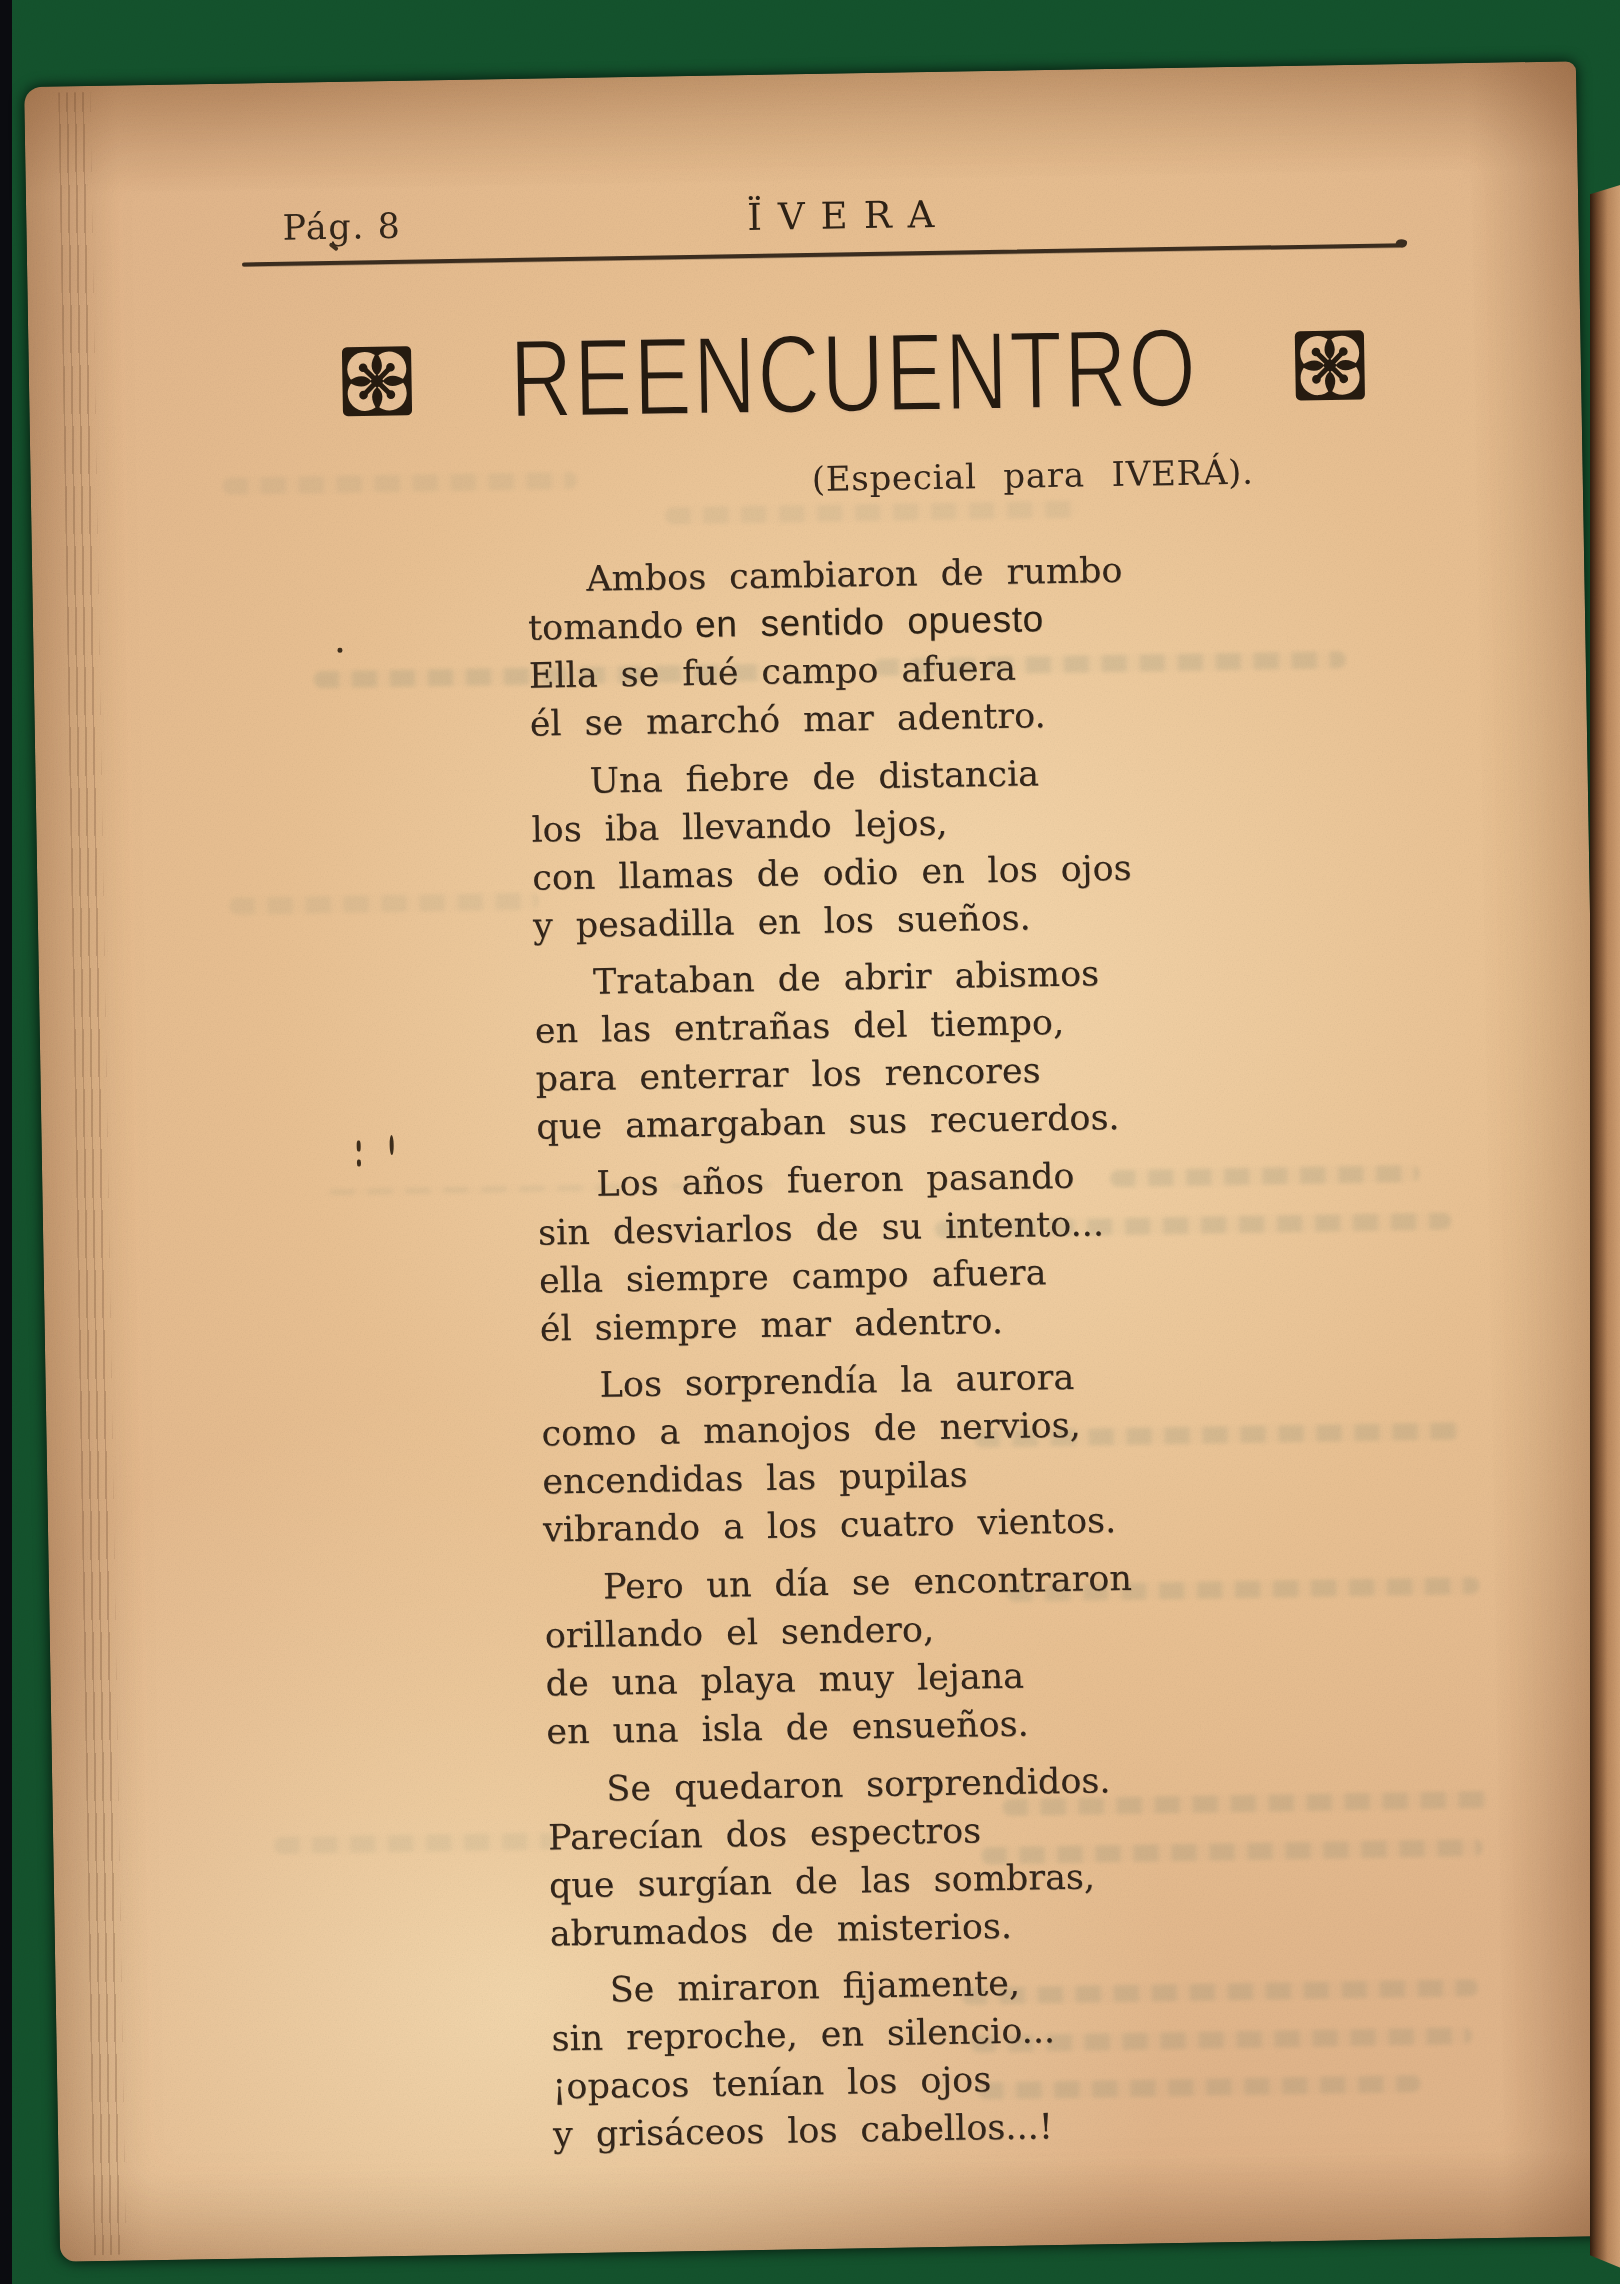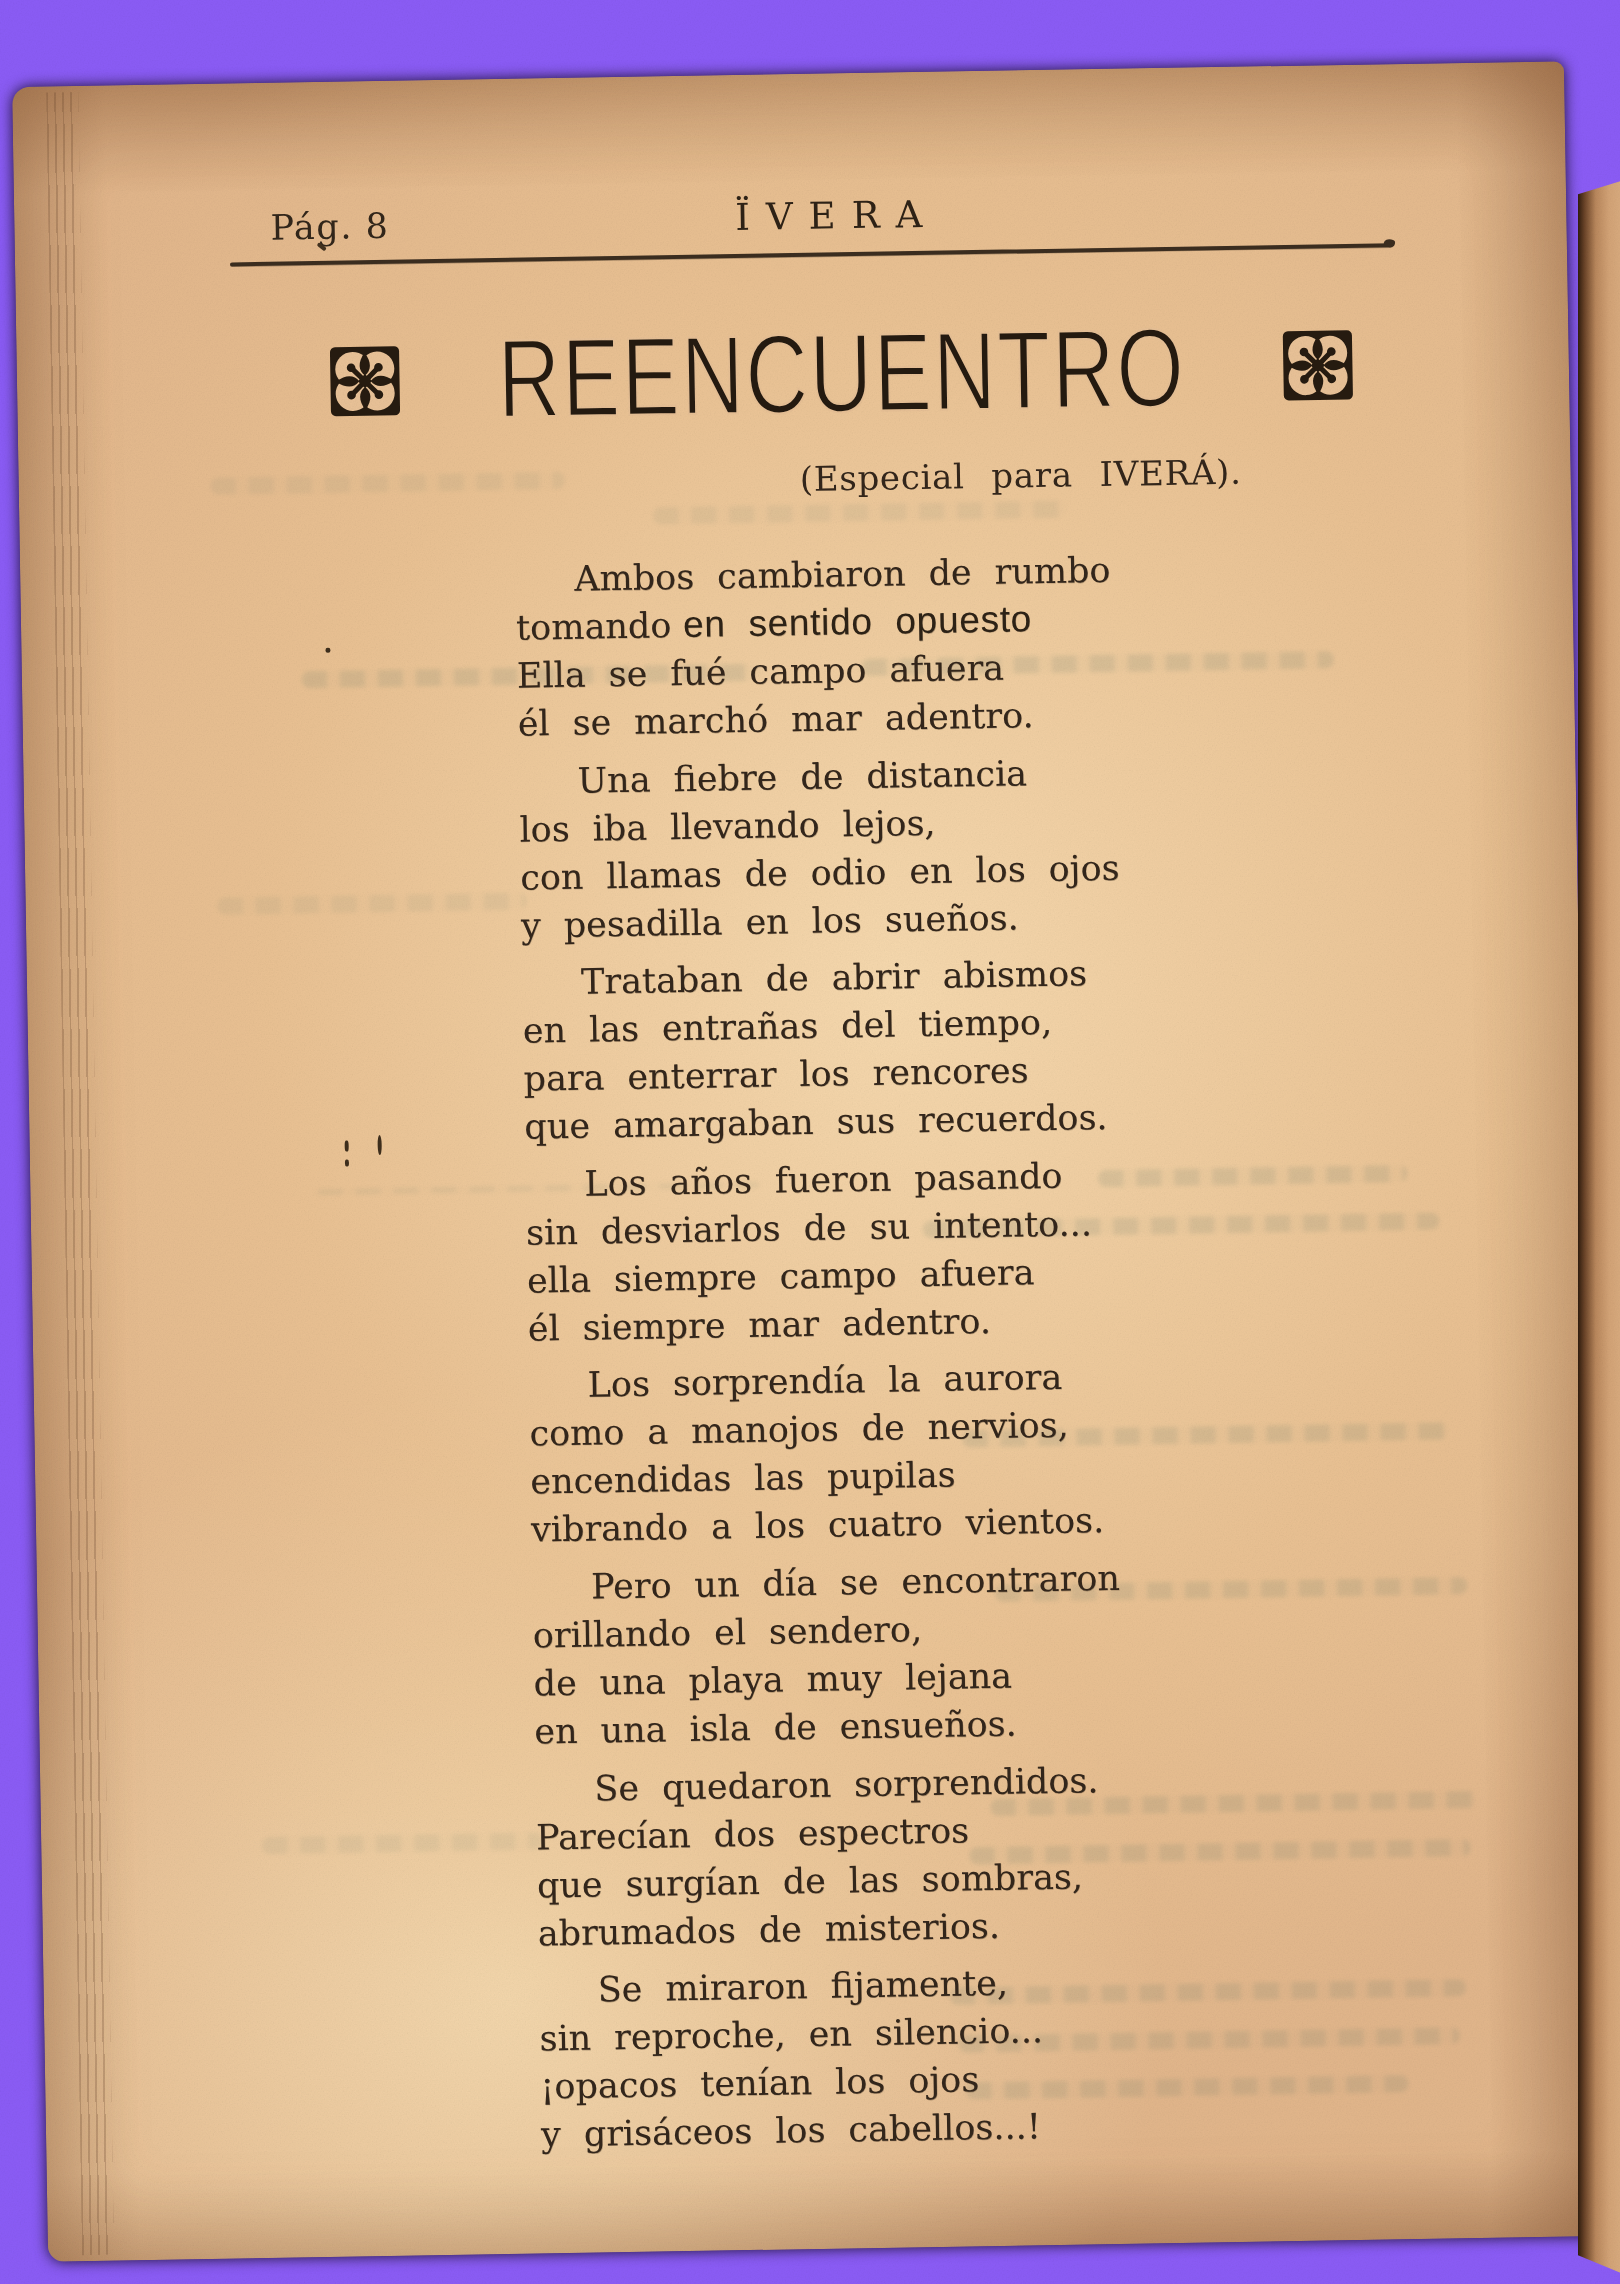--- a/index.html
+++ b/index.html
@@ -1,18 +1,18 @@
 <!DOCTYPE html>
 <html style="font-size:11.8px"><head>
 <meta charset="utf-8">
 <style>
   html,body{margin:0;padding:0;background:#0b0c10;}
   body{width:1621px;height:2284px;position:relative;overflow:hidden;
        font-family:"DejaVu Serif", serif;}
-  .scan-root{position:absolute;inset:0;background:#8b5cf6;}
+  .scan-root{position:absolute;inset:0;background:#14532d;margin-left:12px;}
 
   
   .page{
     position:absolute;left:29.5px;top:74px;width:1552px;height:2175px;
     transform:rotate(-0.95deg);
     border-radius:17.7px 10.3px 11.8px 16px;
     background:
       radial-gradient(90% 70% at 56% 42%, rgba(247,219,176,.95) 0%, rgba(240,203,153,.55) 45%, rgba(0,0,0,0) 75%),
       radial-gradient(60% 40% at 30% 88%, rgba(246,221,178,.85) 0%, rgba(0,0,0,0) 70%),
       linear-gradient(180deg, rgba(133,86,50,.38) 0%, rgba(133,86,50,0) 5%),

